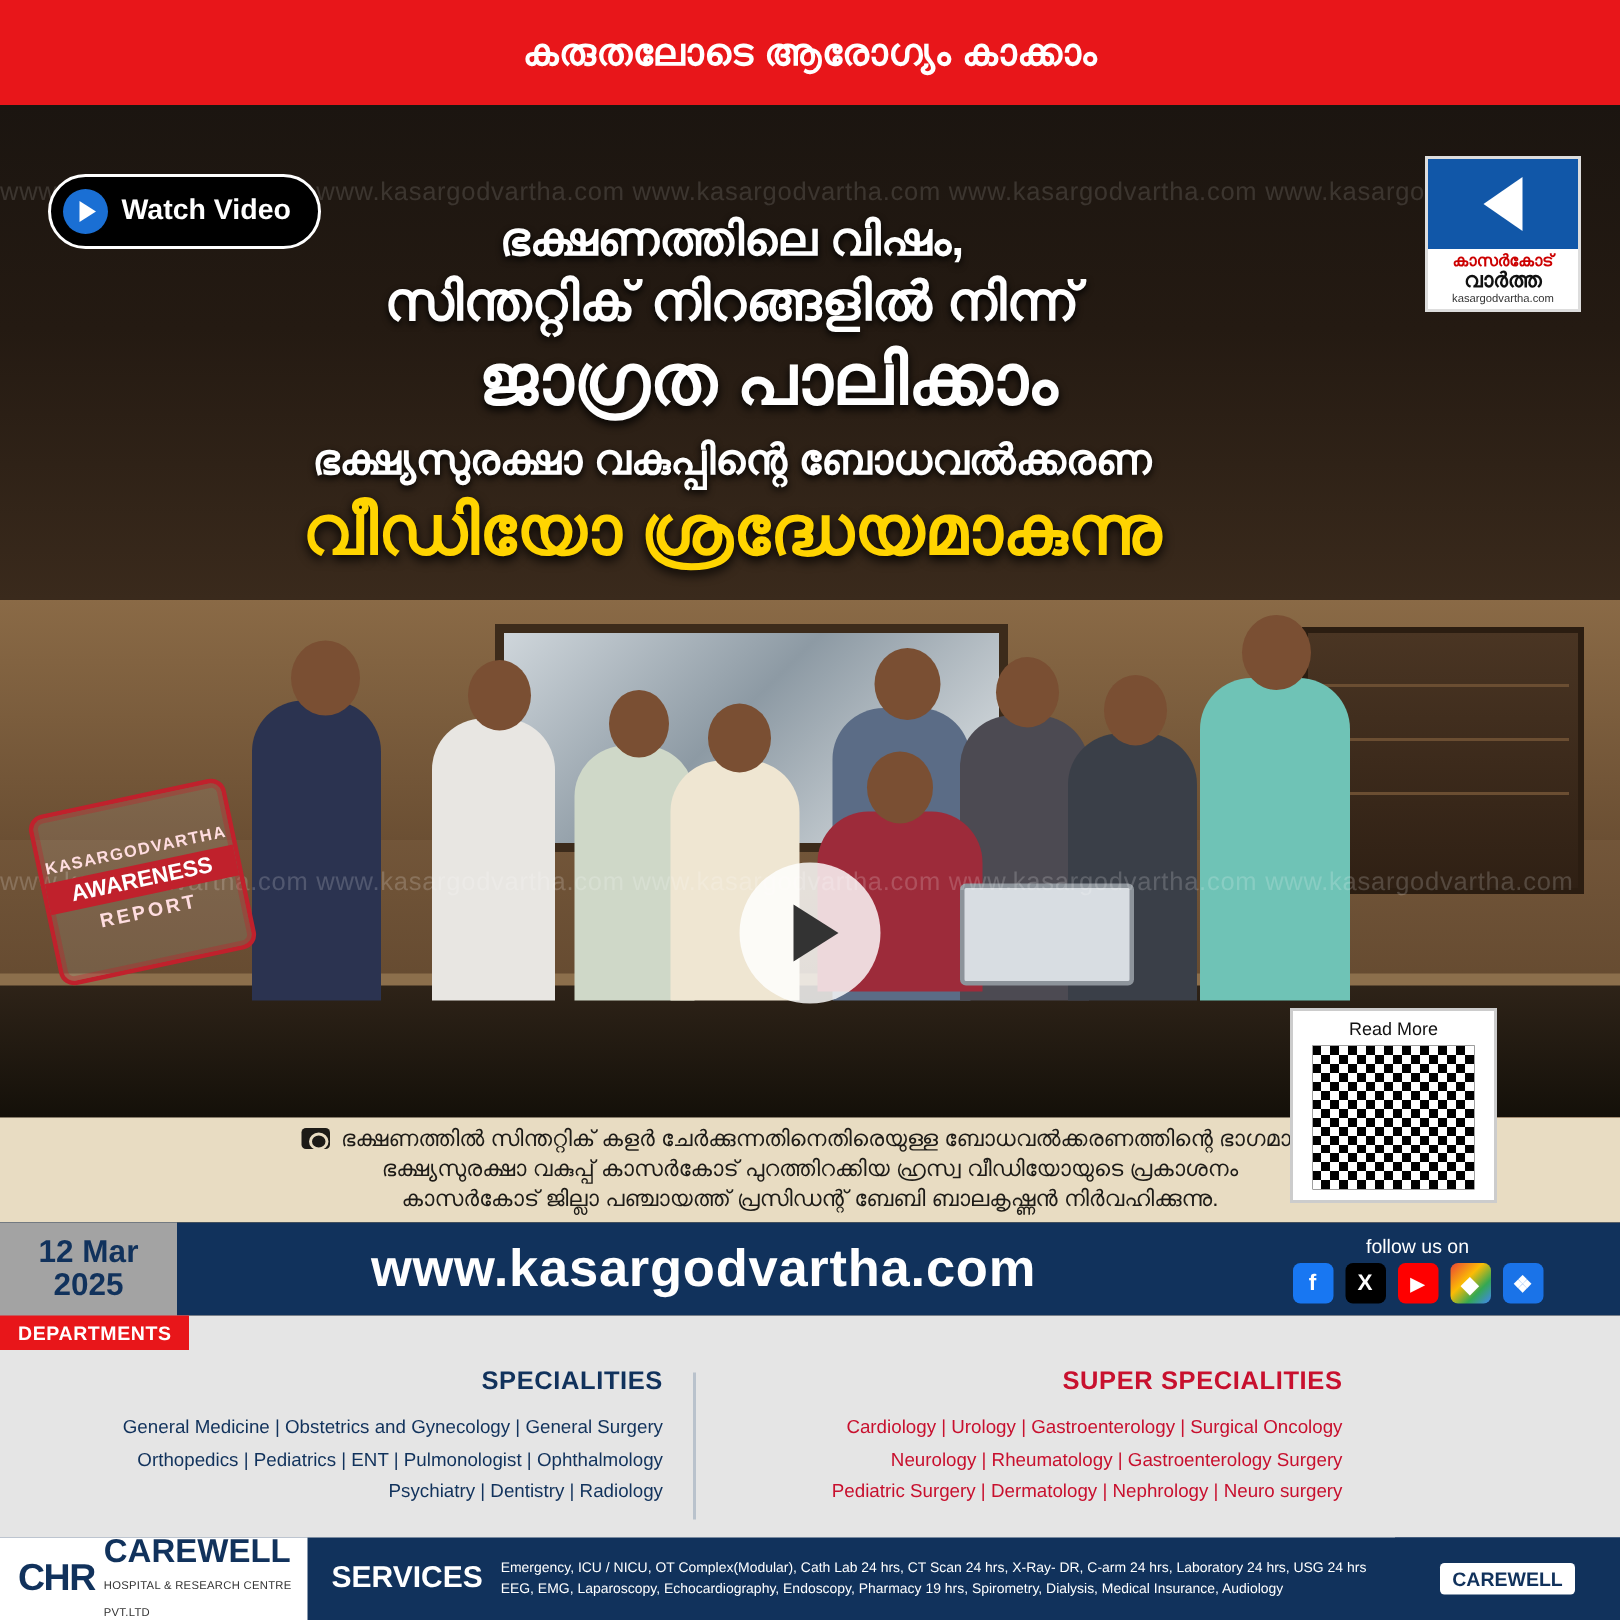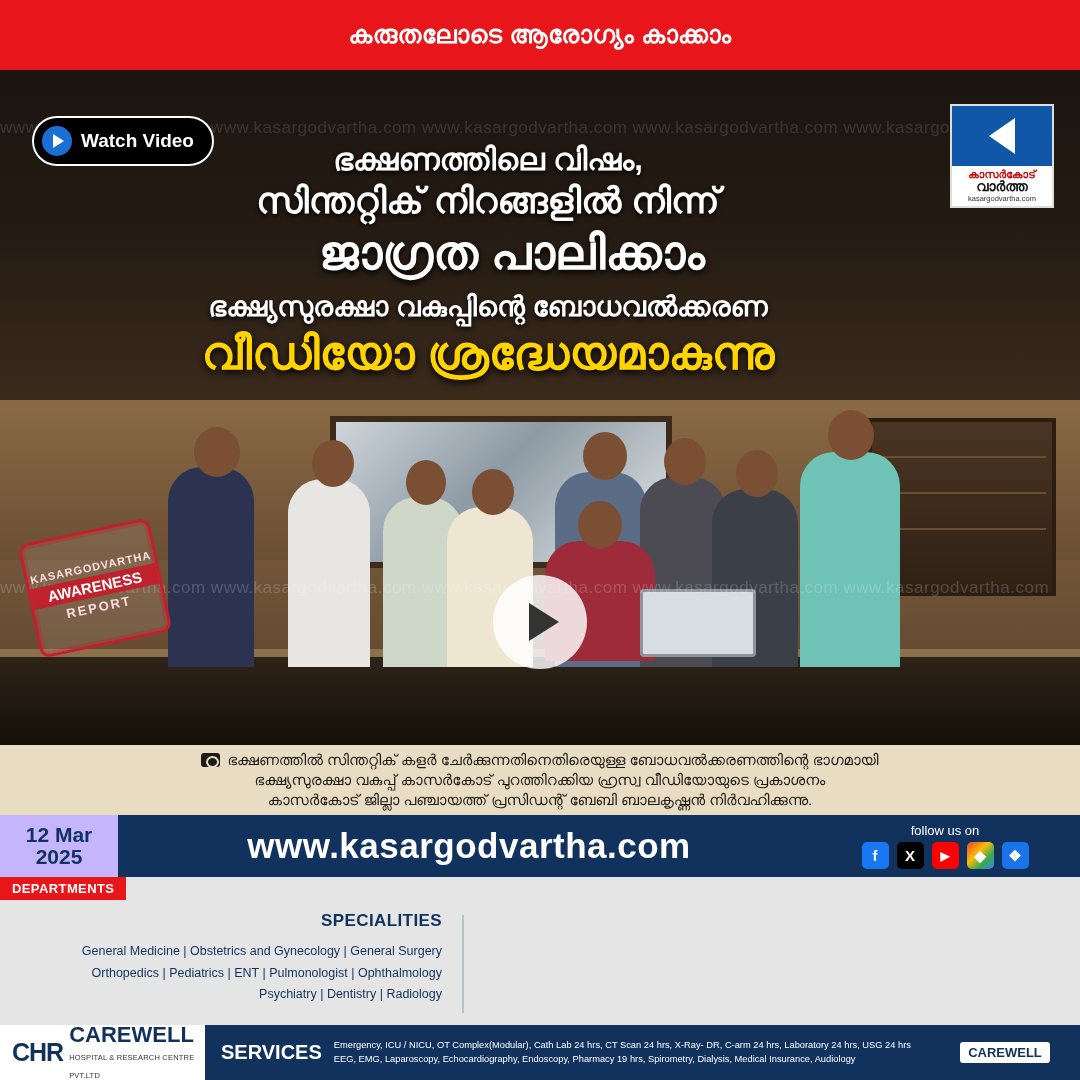--- a/index.html
+++ b/index.html
@@ -189,21 +189,21 @@
     position:absolute;top:745px;right:0;width:200px;height:70px;
     background:linear-gradient(135deg,#7a4a2a,#b07a45);
   }
 
   
   .webband{
     position:absolute;top:815px;left:0;width:1080px;height:62px;
     background:#11325c;display:flex;align-items:center;
   }
   .datebox{
-    width:118px;height:62px;background:#c4b5fd;color:#11325c;
+    width:118px;height:62px;background:#a3a3a3;color:#11325c;
     display:flex;flex-direction:column;align-items:center;justify-content:center;
     font-weight:bold;font-size:21px;line-height:1.05;
   }
   .weburl{
     flex:1;text-align:center;color:#fff;font-size:35px;font-weight:bold;letter-spacing:.5px;
   }
   .follow{
     width:250px;color:#fff;font-size:13px;text-align:center;padding-right:10px;
   }
   .social{display:flex;gap:8px;justify-content:center;margin-top:4px;}
@@ -326,20 +326,24 @@
   </div>
 
   <div class="watermark-row wm2">www.kasargodvartha.com    www.kasargodvartha.com    www.kasargodvartha.com    www.kasargodvartha.com    www.kasargodvartha.com</div>
 
   <div class="stamp">
     <div class="s1">KASARGODVARTHA</div>
     <div class="s2">AWARENESS</div>
     <div class="s3">REPORT</div>
   </div>
 
+  <div class="qr-card">
+    <div class="rm">Read More</div>
+    <div class="qr-img"></div>
+  </div>
 
   <div class="cap-food"></div>
   <div class="caption">
     <div>
       <span class="cam-icon"></span><span>ഭക്ഷണത്തിൽ സിന്തറ്റിക് കളർ ചേർക്കുന്നതിനെതിരെയുള്ള ബോധവൽക്കരണത്തിന്റെ ഭാഗമായി</span><br>
       <span>ഭക്ഷ്യസുരക്ഷാ വകുപ്പ് കാസർകോട് പുറത്തിറക്കിയ ഹ്രസ്വ വീഡിയോയുടെ പ്രകാശനം</span><br>
       <span>കാസർകോട് ജില്ലാ പഞ്ചായത്ത് പ്രസിഡന്റ് ബേബി ബാലകൃഷ്ണൻ നിർവഹിക്കുന്നു.</span>
     </div>
   </div>
 
@@ -365,20 +369,26 @@
     <div class="dept-tag">DEPARTMENTS</div>
     <div class="vdiv"></div>
 
     <div class="col-a">
       <div class="col-title">SPECIALITIES</div>
       <div class="col-line">General Medicine | Obstetrics and Gynecology | General Surgery</div>
       <div class="col-line">Orthopedics | Pediatrics | ENT | Pulmonologist | Ophthalmology</div>
       <div class="col-line">Psychiatry | Dentistry | Radiology</div>
     </div>
 
+    <div class="col-b">
+      <div class="col-title">SUPER SPECIALITIES</div>
+      <div class="col-line">Cardiology | Urology | Gastroenterology | Surgical Oncology</div>
+      <div class="col-line">Neurology | Rheumatology | Gastroenterology Surgery</div>
+      <div class="col-line">Pediatric Surgery | Dermatology | Nephrology | Neuro surgery</div>
+    </div>
 
   </div>
 
   <div class="srvbar">
     <div class="brand">
       <span class="brand-mark">CHR</span>
       <span>
         <span class="brand-name">CAREWELL</span><br>
         <span class="brand-sub">HOSPITAL &amp; RESEARCH CENTRE PVT.LTD</span>
       </span>

